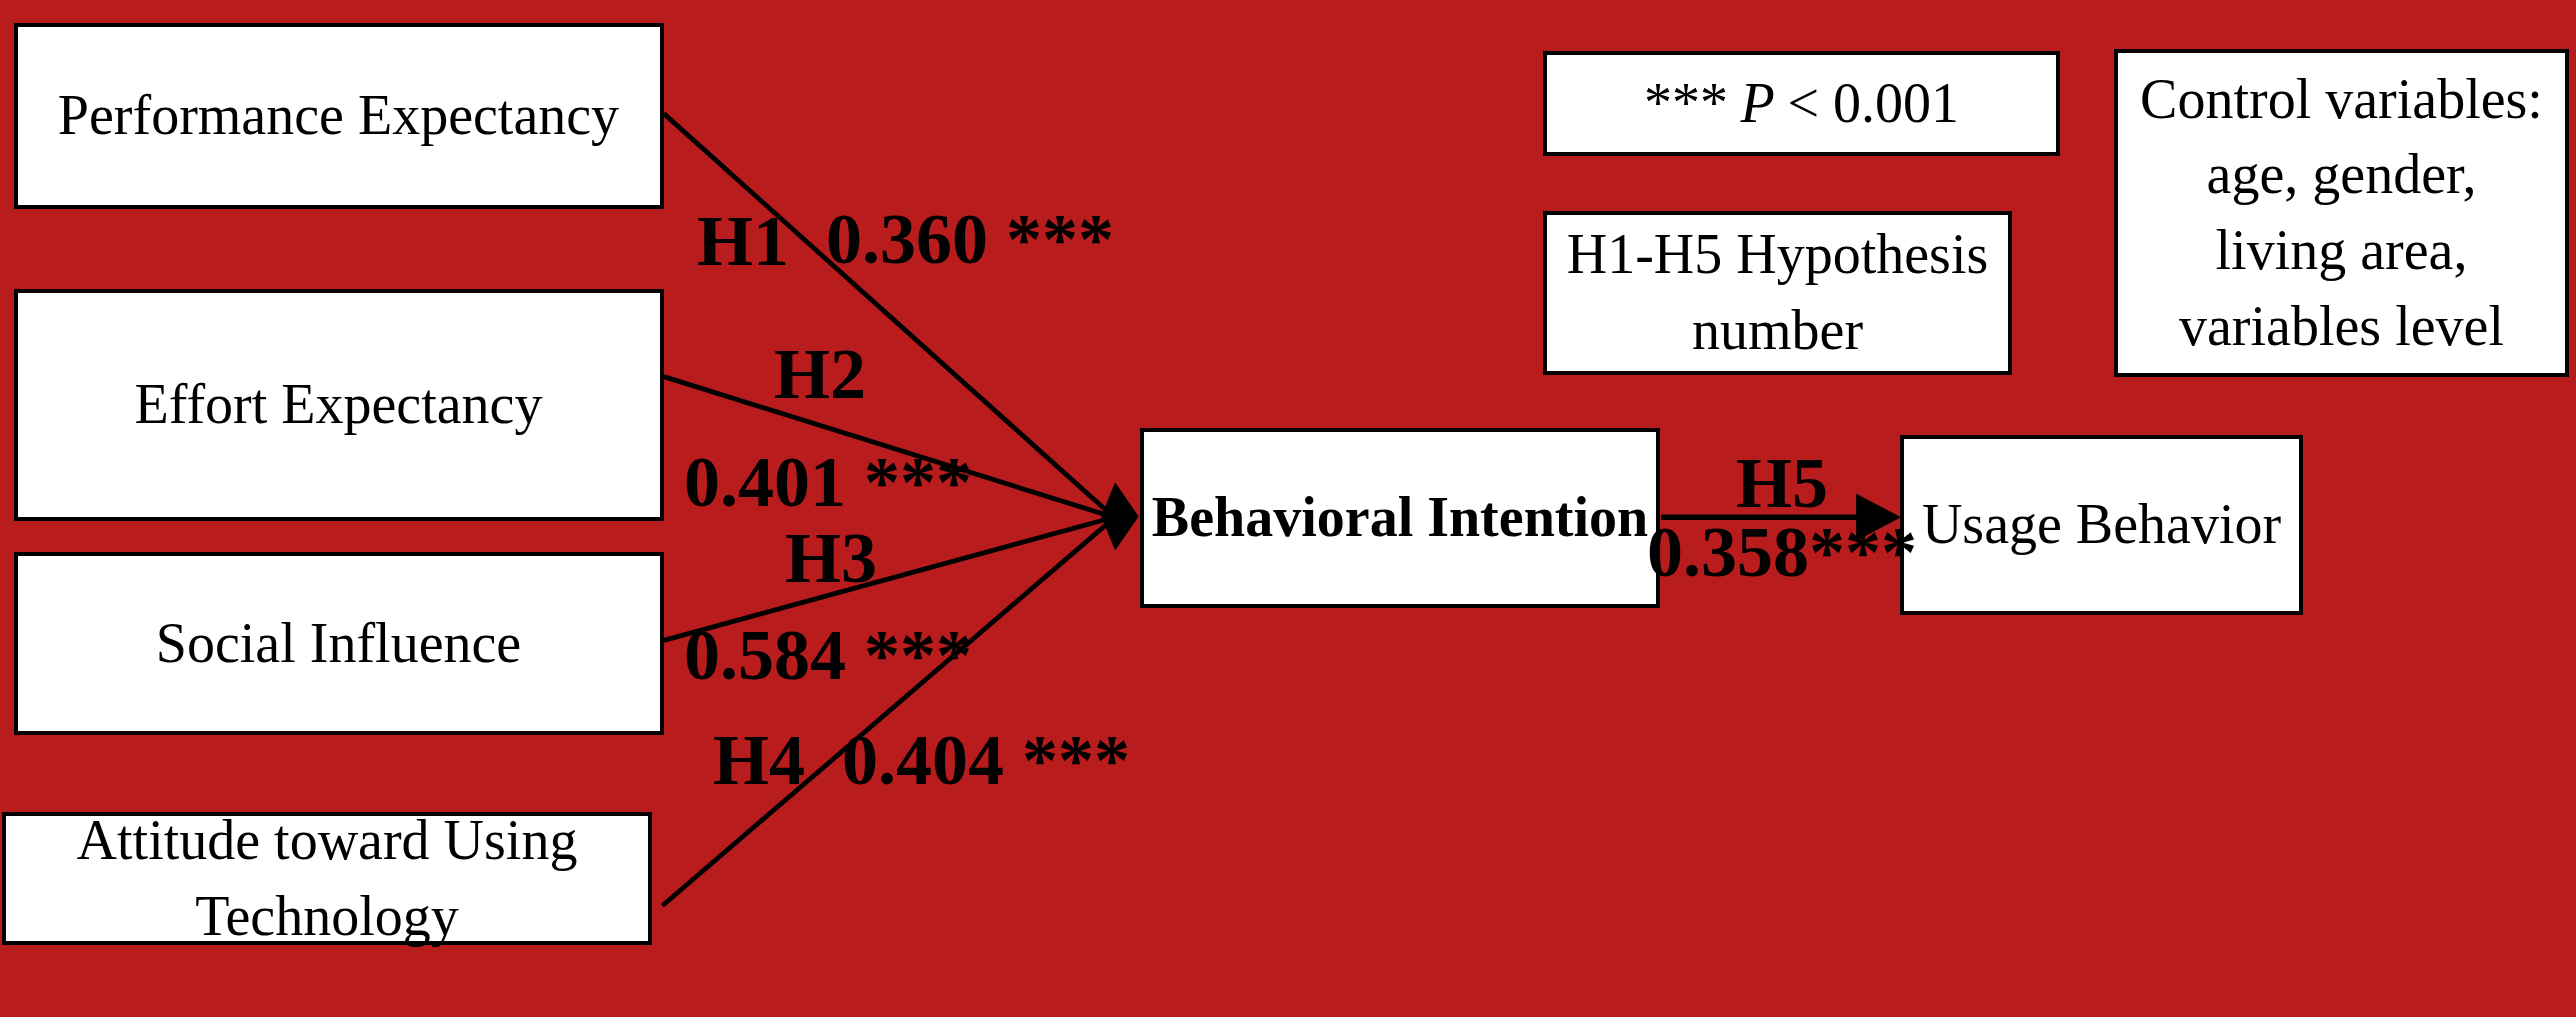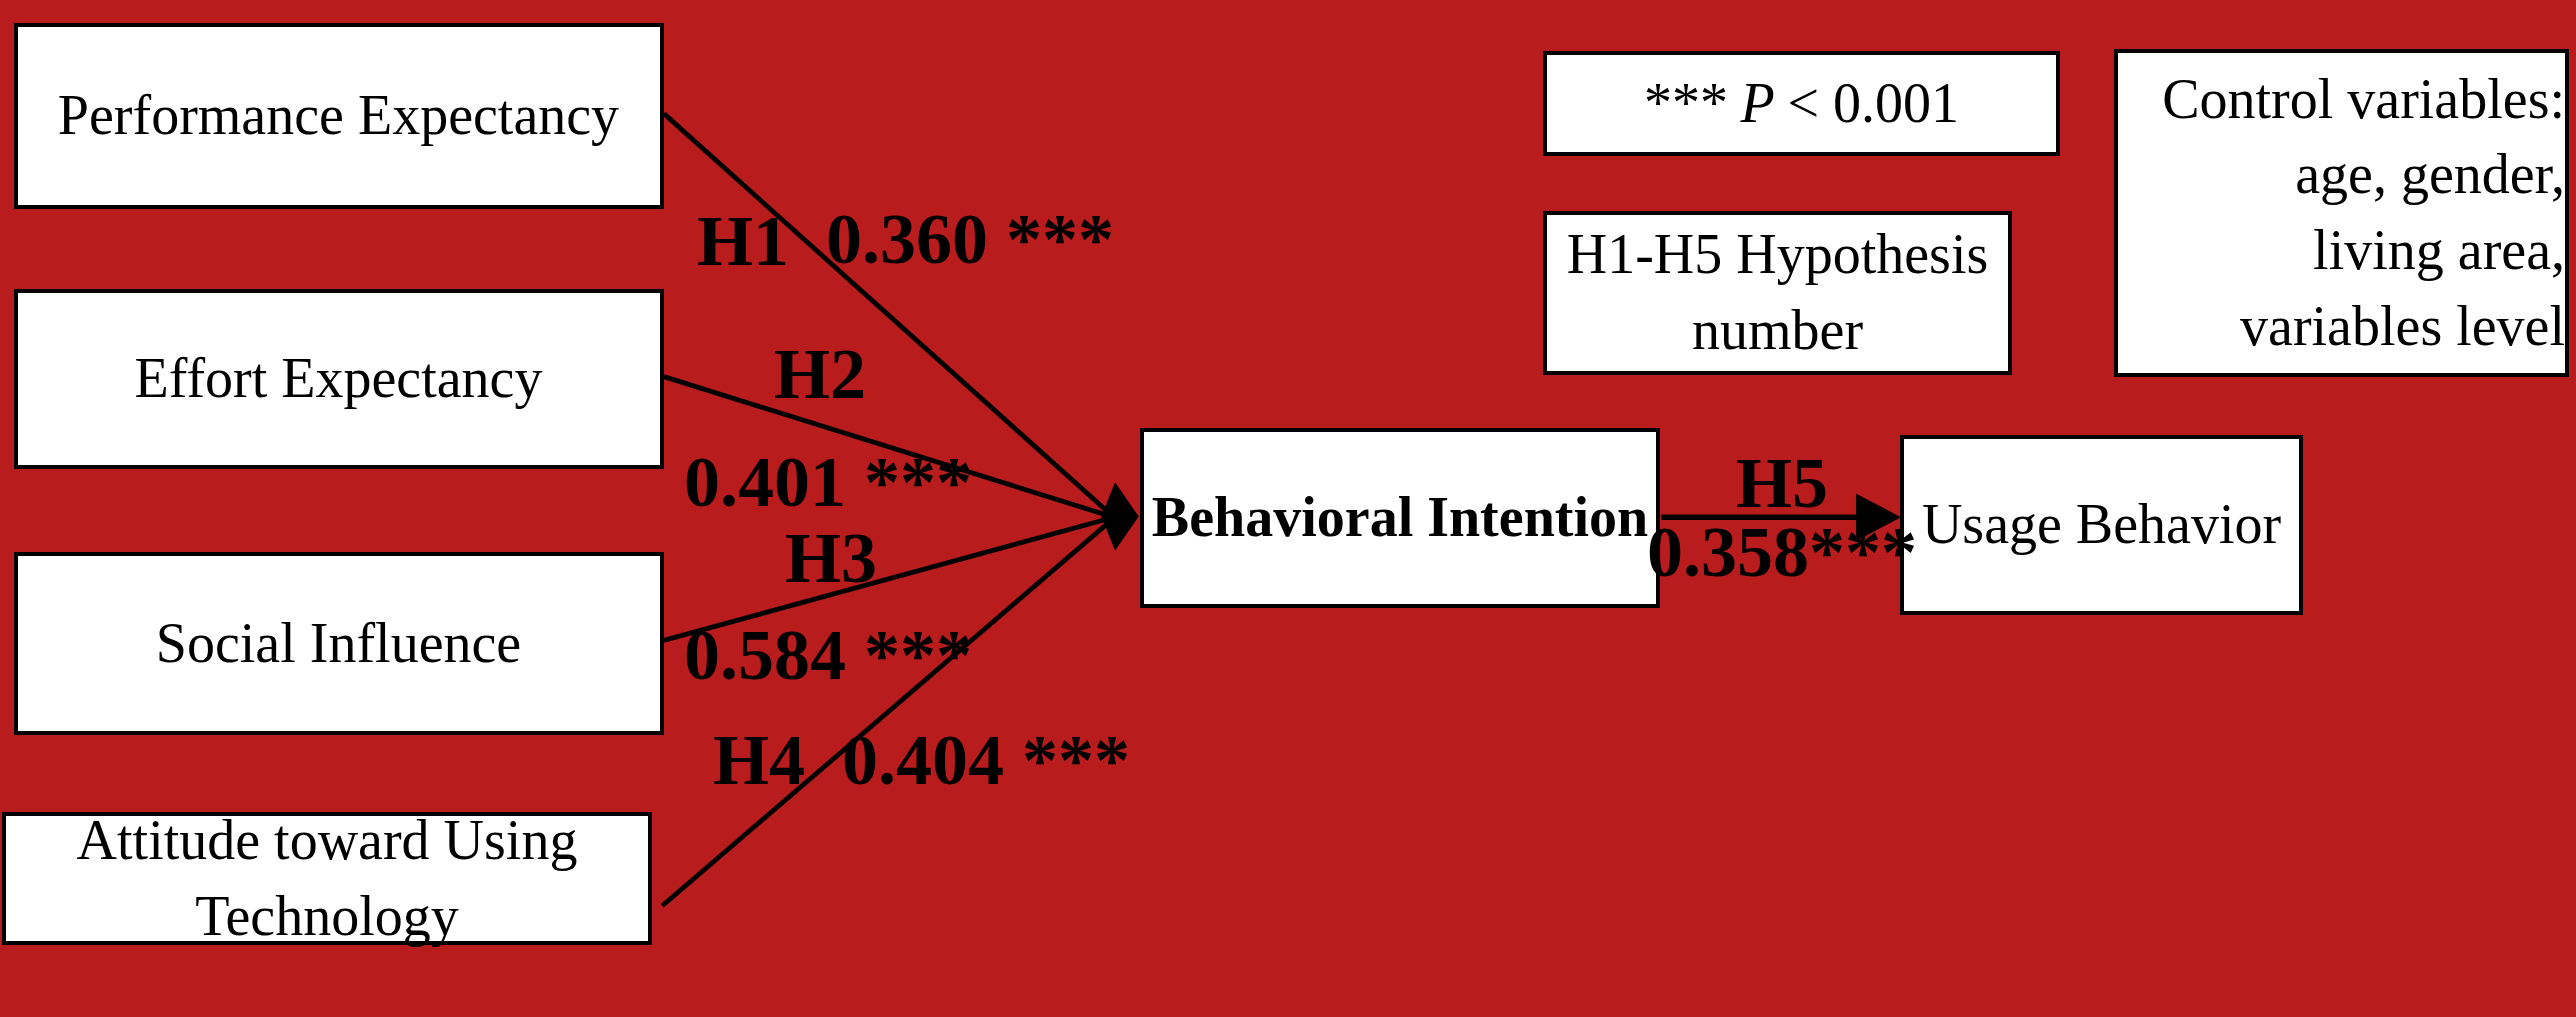--- a/index.html
+++ b/index.html
@@ -72,21 +72,21 @@
     <line x1="833" y1="1140" x2="1398" y2="655" stroke-width="6"></line>
     <polygon points="1432,650 1403,608 1386,650 1403,692"></polygon>
     <line x1="2090" y1="651" x2="2350" y2="651" stroke-width="7"></line>
     <polygon points="2391,651 2336,622 2336,680"></polygon>
   </svg>
 
   <div class="box" style="left:13.5px; top:23px; width:650px; height:186px;">
     <span>Performance Expectancy</span>
   </div>
 
-  <div class="box" style="left:13.5px; top:289px; width:650px; height:180px;">
+  <div class="box" style="left:13.5px; top:289px; width:650px; height:232px;">
     <span>Effort Expectancy</span>
   </div>
 
   <div class="box" style="left:13.5px; top:552px; width:650px; height:183px;">
     <span>Social Influence</span>
   </div>
 
   <div class="box" style="left:2px; top:812px; width:650px; height:133px;">
     <div>Attitude toward Using</div>
     <div>Technology</div>
@@ -104,21 +104,21 @@
     <span>***</span>
     <span class="sig-p">P</span>
     <span>&lt; 0.001</span>
   </div>
 
   <div class="box legendbox" style="left:1543px; top:211px; width:469px; height:164px;">
     <div>H1-H5 Hypothesis</div>
     <div>number</div>
   </div>
 
-  <div class="box legendbox" style="left:2114px; top:49px; width:455px; height:328px;align-items:flex-end;">
+  <div class="box legendbox" style="left:2114px; top:49px; width:455px; height:328px;">
     <div>Control variables:</div>
     <div>age, gender,</div>
     <div>living area,</div>
     <div>variables level</div>
   </div>
 
   <span class="elabel" style="left:743px; top:241px;">H1</span>
   <span class="elabel" style="left:970px; top:239px;">0.360 ***</span>
 
   <span class="elabel" style="left:820px; top:374px;">H2</span>

